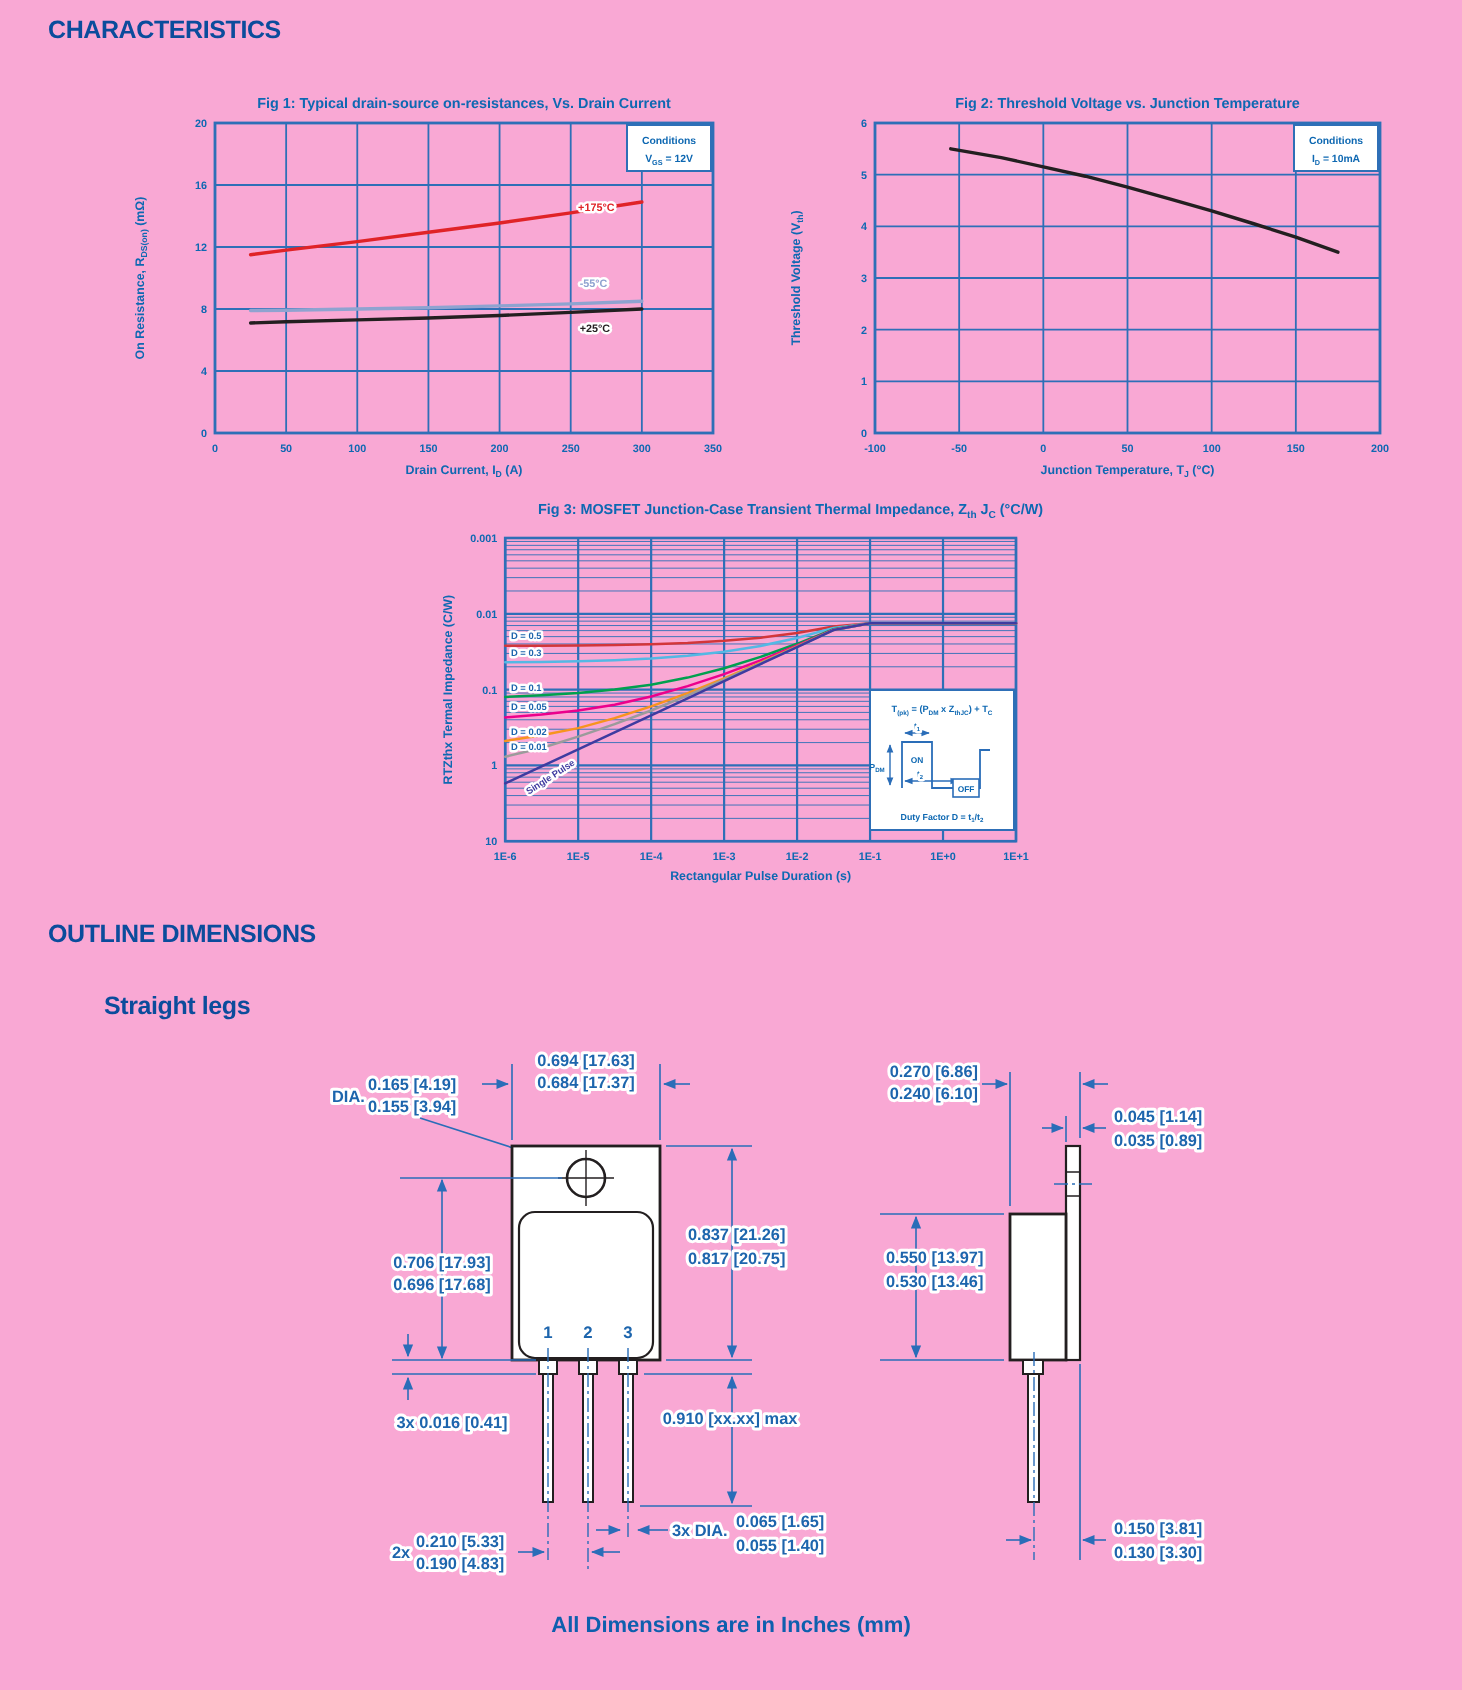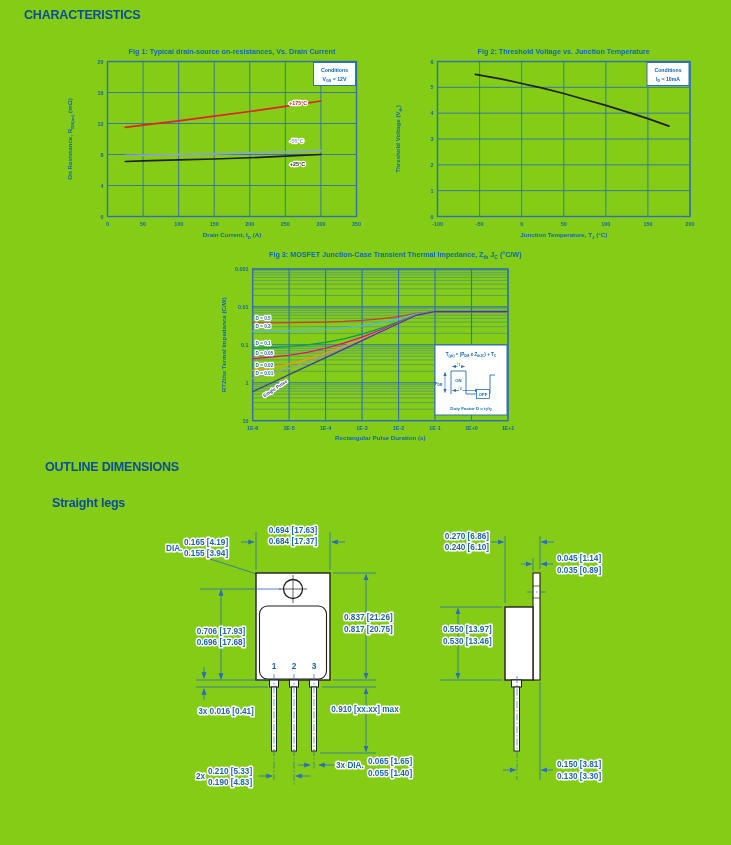--- a/index.html
+++ b/index.html
@@ -1,20 +1,20 @@
 <!DOCTYPE html>
 <html><head>
 <meta charset="utf-8">
 <style>
   html,body{margin:0;padding:0;background:#e8e8e8;}
-  #page{position:relative;width:731px;height:845px;background:#84cc16;overflow:hidden;
+  #page{position:relative;width:731px;height:845px;background:#f9a8d4;overflow:hidden;
         font-family:"Liberation Sans",sans-serif;}
   .h1{position:absolute;font-weight:bold;font-size:12.5px;color:#0b4c9c;letter-spacing:-0.2px;}
   #h-char{top:8px;left:24px;}
-  #h-outline{top:460px;left:24px;margin-left:21px;}
+  #h-outline{top:460px;left:24px;}
   #h-straight{top:496px;left:24px;margin-left:28px;}
   #footer{position:absolute;top:807px;left:0;width:731px;text-align:center;
           font-weight:bold;font-size:11px;color:#0e5fae;}
   svg{position:absolute;overflow:visible;}
   svg text{font-family:"Liberation Sans",sans-serif;}
   .halo{paint-order:stroke;stroke:#fff;stroke-width:2.4px;stroke-linejoin:round;}
   .dim{font-size:8.2px;font-weight:bold;fill:#1d65ad;paint-order:stroke;stroke:#fff;
        stroke-width:3px;stroke-linejoin:round;}
   .pin{font-size:8.4px;font-weight:bold;fill:#1d65ad;}
   .bl{stroke:#2a6db8;stroke-width:0.8;fill:none;}
@@ -305,13 +305,14 @@
       <text class="dim" x="303" y="125.5" text-anchor="start">0.530 [13.46]</text>
 
       <path class="bl" d="M400,164 V262"></path>
       <line class="bl" x1="363" y1="252" x2="375.5" y2="252" marker-end="url(#ar)"></line>
       <line class="bl" x1="413" y1="252" x2="401.5" y2="252" marker-end="url(#ar)"></line>
       <text class="dim" x="417" y="249" text-anchor="start">0.150 [3.81]</text>
       <text class="dim" x="417" y="261" text-anchor="start">0.130 [3.30]</text>
     </g>
   </svg>
 
+  <div id="footer">All Dimensions are in Inches (mm)</div>
 </div>
 
 </body></html>

